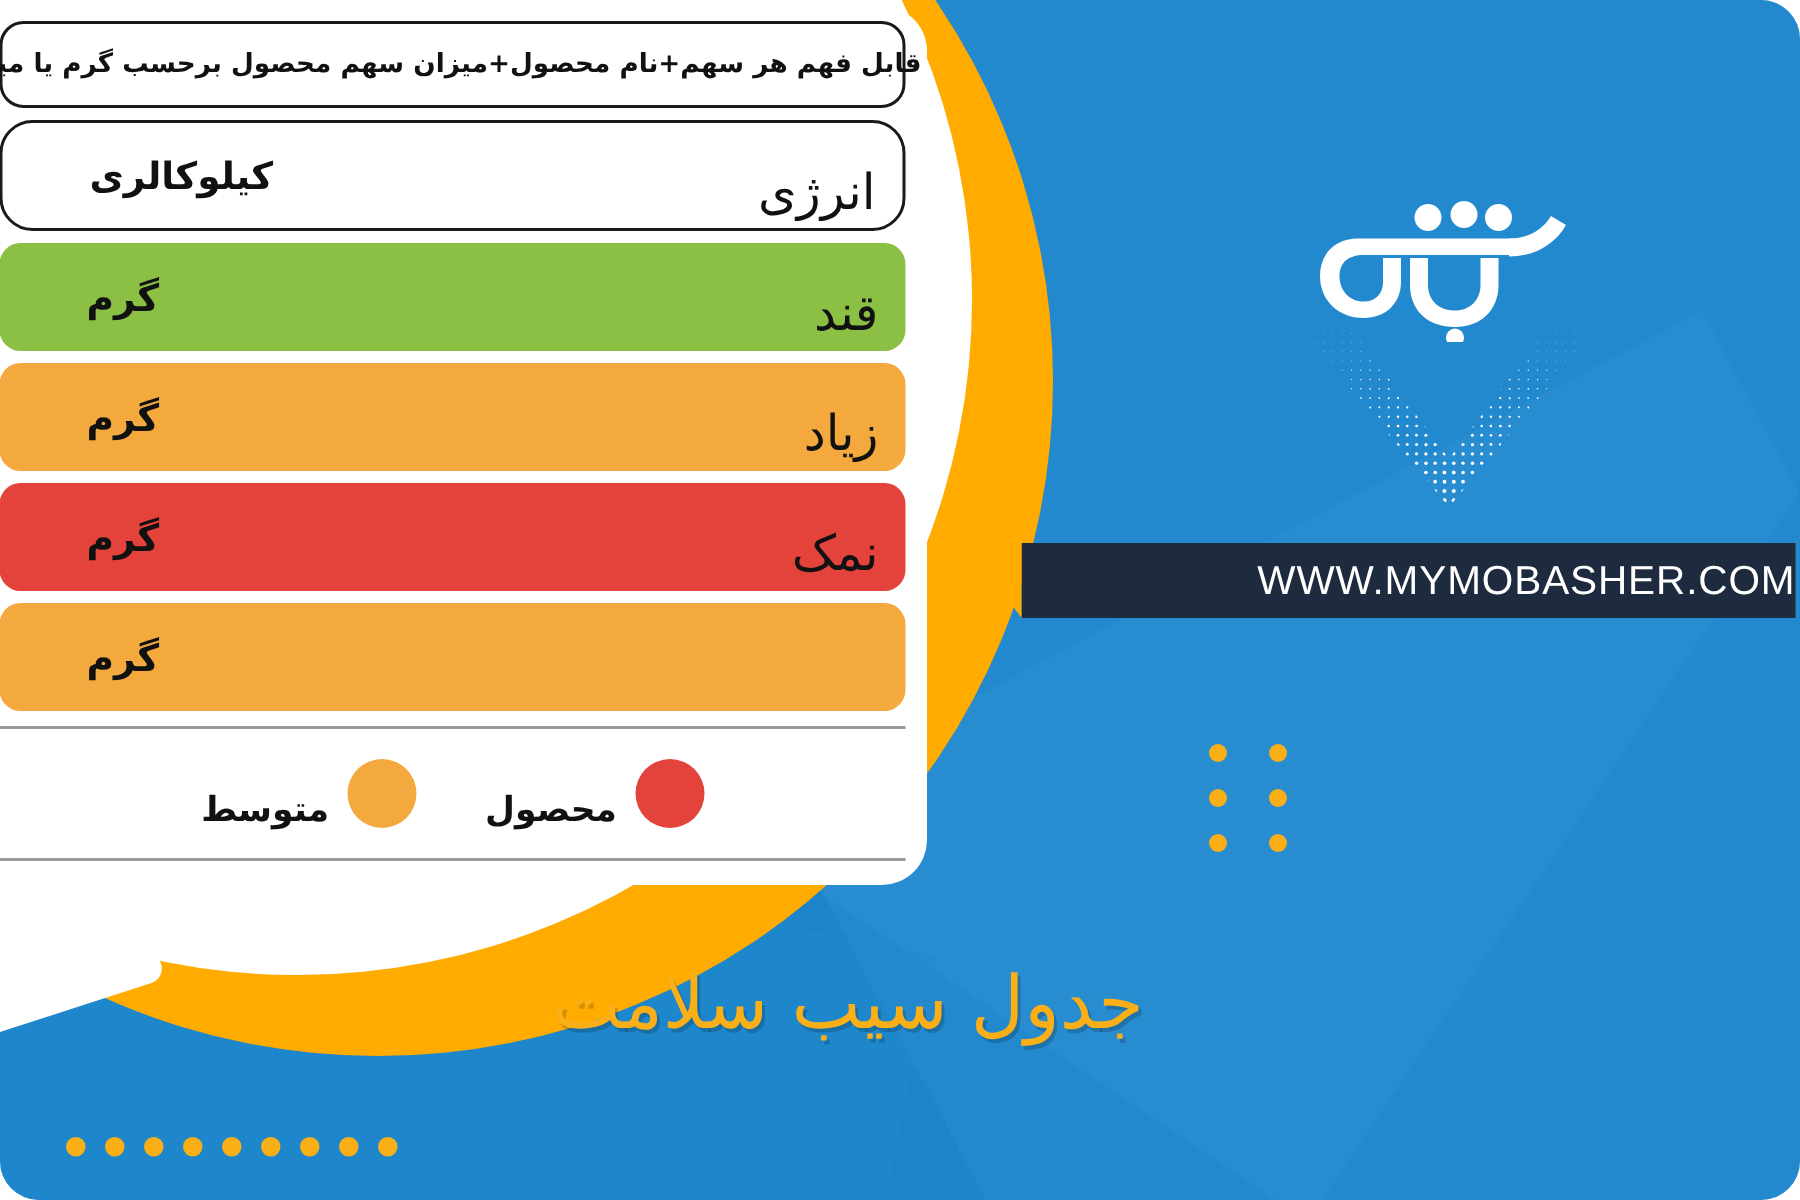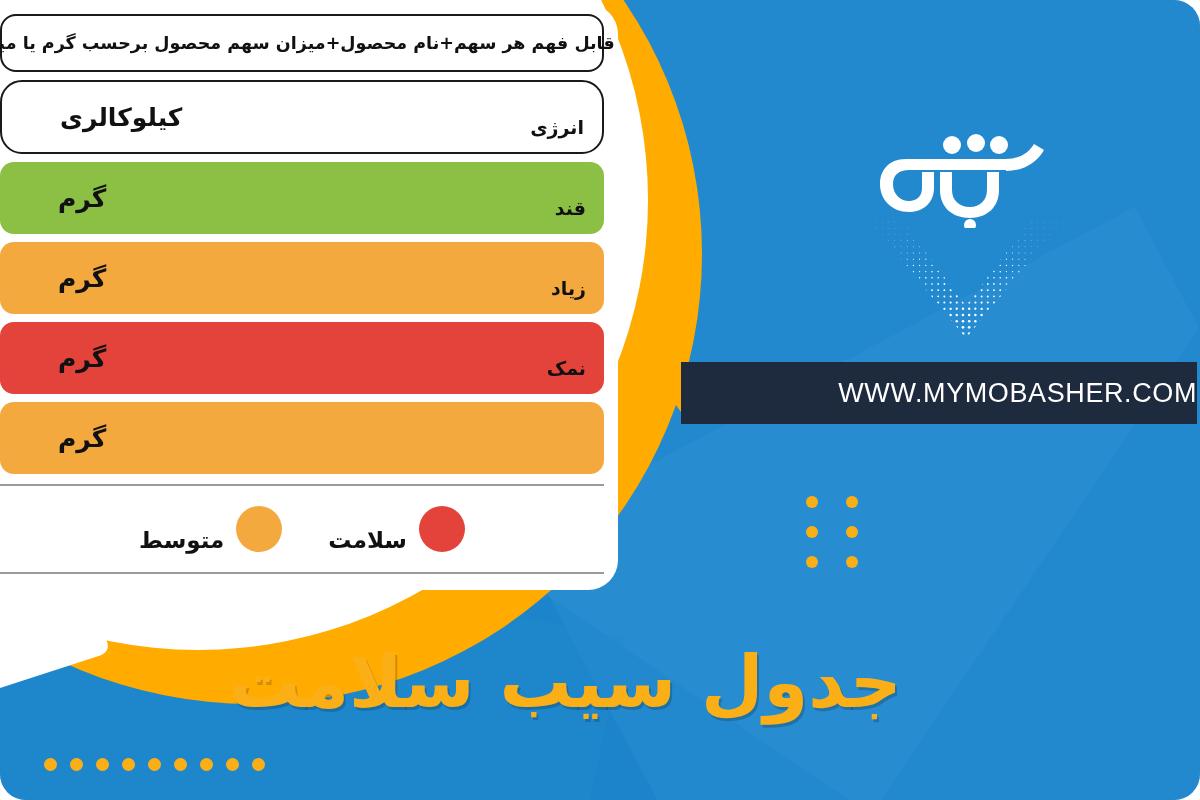--- a/index.html
+++ b/index.html
@@ -71,21 +71,21 @@
   .row{
     position:relative;
     height:72px;
     border-radius:14px;
     display:flex;align-items:center;
     padding:0 18px;
     box-sizing:border-box;
     flex:0 0 auto;
   }
   .row .label{
-    font-weight:bold;font-size:19px;color:#111111;
+    font-weight:normal;font-size:33px;color:#111111;
     white-space:nowrap;
     margin-top:20px;
   }
   .row .unit{
     font-weight:bold;font-size:25px;color:#111111;
     white-space:nowrap;
     margin-right:auto;
     padding-left:40px;
   }
 
@@ -132,21 +132,21 @@
   }
   .logo-mark{
     position:absolute;left:0;top:0;width:200px;height:100px;
   }
   .logo-chevron{
     position:absolute;left:2px;top:92px;width:196px;height:118px;
   }
 
   
   .urlbar{
-    position:absolute;left:681px;top:362px;width:516px;height:62px;
+    position:absolute;left:681px;top:362px;width:516px;height:50px;
     background:#1e2a3d;
     display:flex;align-items:center;
     padding-right:0;padding-left:0;
     box-sizing:border-box;
   }
   .urlbar-text{
     direction:ltr;
     margin-left:22px;
     color:#ffffff;font-size:27px;letter-spacing:.6px;
     font-family:"Liberation Sans",sans-serif;
@@ -171,21 +171,21 @@
     position:absolute;left:44px;top:758px;
     display:flex;gap:13px;
   }
   .dotrow span{width:13px;height:13px;border-radius:50%;background:#fbaf17;display:block;}
 
   
   .title{
     position:absolute;left:0;top:642px;width:1130px;
     text-align:center;
     color:#fbaf17;
-    font-size:72px;font-weight:bold;
+    font-size:49px;font-weight:normal;
     line-height:1.12;
     text-shadow:2px 3px 0 rgba(0,0,0,.18);
     white-space:nowrap;
   }
 
   
   .wedge{
     position:absolute;left:-40px;top:586px;width:140px;height:90px;
     background:#ffffff;
     transform:rotate(-18deg);
@@ -234,21 +234,21 @@
         <span class="unit">گرم</span>
       </div>
 
       <div class="row row-orange">
         <span class="unit">گرم</span>
       </div>
 
       <div class="legend">
         <div class="legend-item">
           <span class="legend-dot" style="background:#e3433a"></span>
-          <span class="legend-text">سلامت</span>
+          <span class="legend-text">محصول</span>
         </div>
         <div class="legend-item">
           <span class="legend-dot" style="background:#f4a93f"></span>
           <span class="legend-text">متوسط</span>
         </div>
       </div>
 
     </div>
   </div>
 

